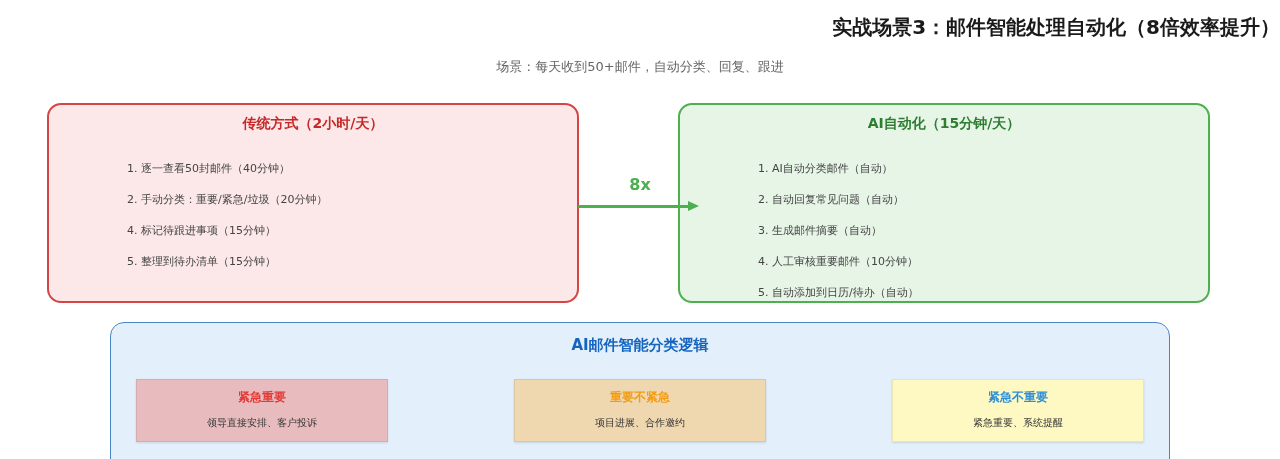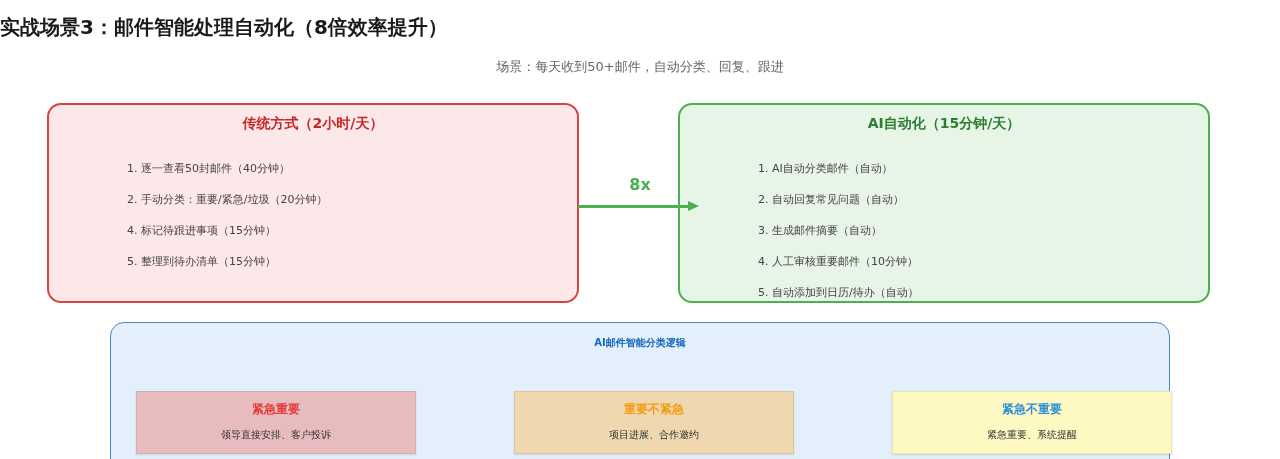--- a/index.html
+++ b/index.html
@@ -5,21 +5,21 @@
   html, body { margin: 0; padding: 0; }
   body {
     width: 1280px; height: 459px; overflow: hidden;
     background: #ffffff;
     font-family: "DejaVu Sans", "Liberation Sans", sans-serif;
     position: relative;
     color: #333;
   }
   .title {
     position: absolute; left: 0; top: 14px; width: 1280px;
-    text-align: left; font-size: 20px; font-weight: bold; color: #1a1a1a;
+    text-align: right; font-size: 20px; font-weight: bold; color: #1a1a1a;
   }
   .subtitle {
     position: absolute; left: 0; top: 58px; width: 1280px;
     text-align: center; font-size: 13px; color: #666;
   }
   .panel {
     position: absolute; top: 103px; width: 532px; height: 200px;
     border-radius: 14px; box-sizing: border-box;
   }
   .panel.trad { left: 47px; background: #fde8e9; border: 2px solid #d64545; }
@@ -50,24 +50,24 @@
     position: absolute; left: 610px; top: 175px; width: 60px; text-align: center;
     font-size: 16px; font-weight: bold; color: #4caf50;
   }
   .logic {
     position: absolute; left: 110px; top: 322px; width: 1060px; height: 170px;
     background: #e3f0fb; border: 1.5px solid #4a86c5; border-radius: 14px;
     box-sizing: border-box;
   }
   .logic-title {
     position: absolute; left: 0; top: 13px; width: 100%; text-align: center;
-    font-size: 10px; font-weight: bold; color: #1565c0;
+    font-size: 15px; font-weight: bold; color: #1565c0;
   }
   .cat {
-    position: absolute; top: 68px; width: 280px; height: 63px;
+    position: absolute; top: 56px; width: 252px; height: 63px;
     box-sizing: border-box; border: 1px solid rgba(0,0,0,0.08);
     box-shadow: 0 1px 2px rgba(0,0,0,0.12);
   }
   .cat-title {
     position: absolute; left: 0; top: 9px; width: 100%; text-align: center;
     font-size: 12px; font-weight: bold;
   }
   .cat-desc {
     position: absolute; left: 0; top: 36px; width: 100%; text-align: center;
     font-size: 10px; color: #333;

